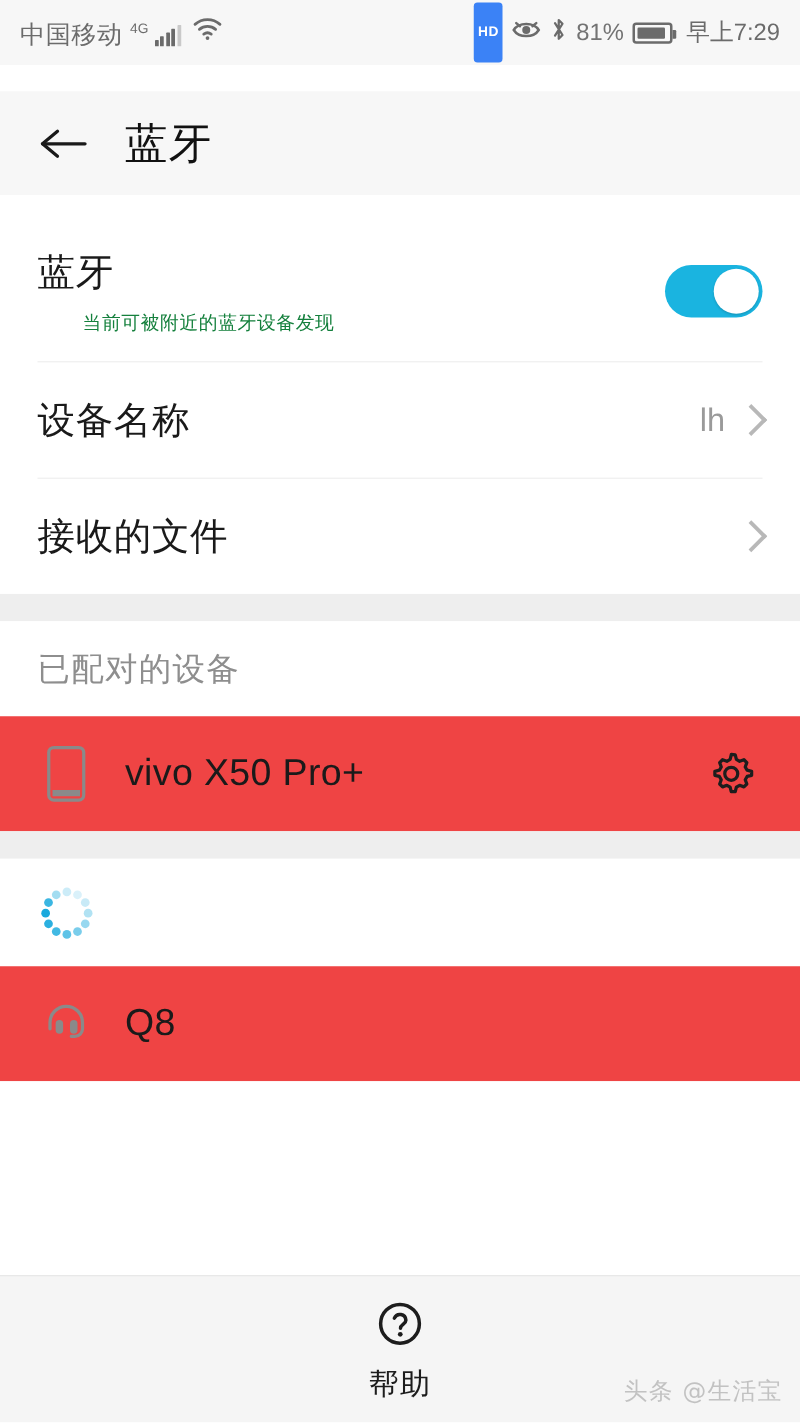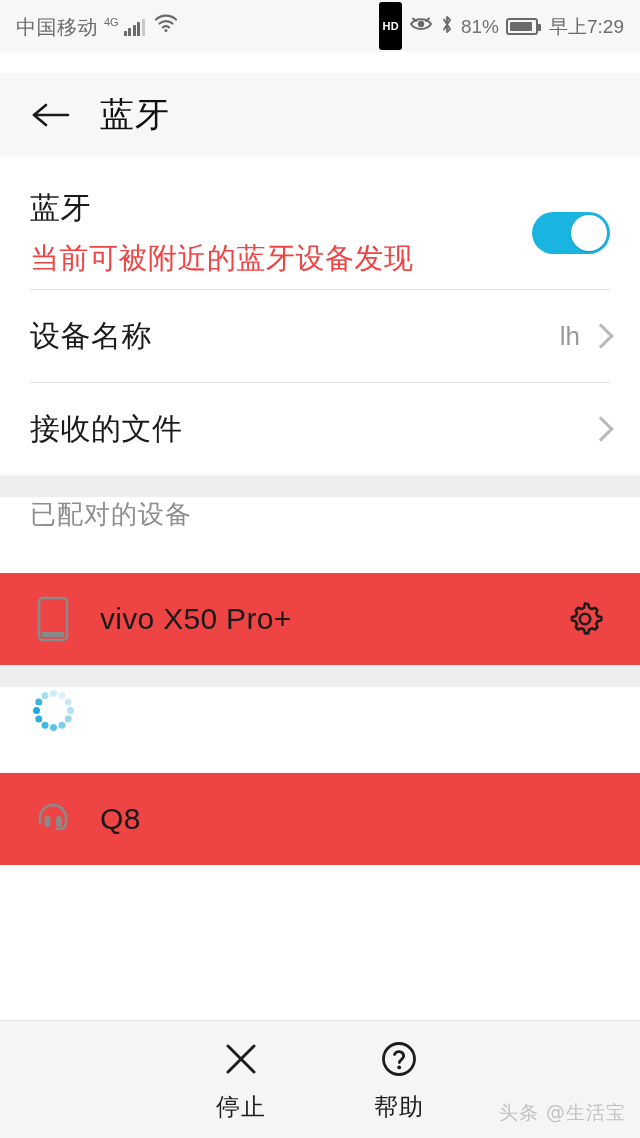--- a/index.html
+++ b/index.html
@@ -34,21 +34,21 @@
   .sig-bars i { display:block; width:3px; background:#6b6b6b; border-radius:0.5px; }
   .sig-bars i:nth-child(1){height:5px;}
   .sig-bars i:nth-child(2){height:8px;}
   .sig-bars i:nth-child(3){height:11px;}
   .sig-bars i:nth-child(4){height:14px;}
   .sig-bars i:nth-child(5){height:17px;background:#c9c9c9;}
   .wifi-ic { margin-left:4px; position:relative; top:-1px;}
   .sb-spacer { flex:1; }
   .sb-right { display:flex; align-items:center; gap:7px; }
   .hd-badge {
-    font-size:11px; font-weight:bold; color:#ffffff; background:#000000;
+    font-size:11px; font-weight:bold; color:#ffffff; background:#3b82f6;
     border-radius:3px; padding:18px 3px; line-height:1.1;
     letter-spacing:0.3px;
   }
   .batt-pct { font-size:19px; color:#737373; line-height:1; }
   .batt {
     width:32px; height:17px; border:2px solid #6b6b6b; border-radius:3px;
     position:relative; display:flex; align-items:center;
   }
   .batt::after{
     content:""; position:absolute; right:-5px; top:4px;
@@ -71,21 +71,21 @@
   .content { flex:1; background:#ffffff; display:flex; flex-direction:column; overflow:hidden;}
 
   .row {
     background:#ffffff;
     padding:0 30px;
     display:flex; align-items:center;
     position:relative;
   }
   .row-main { flex:1; min-width:0; }
   .row-title { font-size:30px; color:#1a1a1a; letter-spacing:0.5px;}
-  .row-sub { font-size:29px; color:#ef4444; margin-top:10px; letter-spacing:0.5px;}
+  .row-sub { font-size:15px; color:#15803d; margin-top:10px; letter-spacing:0.5px;margin-left:36px;}
   .row-value { font-size:26px; color:#9a9a9a; margin-right:12px;}
   .divider {
     height:1px; background:#e6e6e6;
     margin:0 30px;
   }
   .gap-band { height:22px; background:#eeeeee; flex:none;}
 
   
   .toggle {
     width:78px; height:42px; border-radius:21px; background:#1ab4e0;
@@ -100,21 +100,21 @@
 
   
   .chev { width:18px; height:18px; border-right:3px solid #b8b8b8; border-top:3px solid #b8b8b8;
           transform:rotate(45deg); flex:none; }
 
   
   .section-head {
     background:#ffffff;
     padding:0 30px;
     height:76px;
-    display:flex; align-items:flex-start;
+    display:flex; align-items:center;
   }
   .section-title { font-size:26px; color:#8e8e8e; letter-spacing:1px; flex:1;}
 
   
   .spinner { width:46px; height:46px; position:relative; flex:none;}
   .spinner i {
     position:absolute; width:7px; height:7px; border-radius:50%;
     background:#19a9dd; left:50%; top:50%; margin:-3.5px;
   }
 
@@ -288,28 +288,20 @@
       <span class="dev-name">Q8</span>
     </div>
 
     <div class="filler"></div>
   </div>
 
   <div class="bottombar">
     <div class="bb-item">
       <span class="bb-icon">
         <svg width="42" height="42" viewBox="0 0 42 42">
-          <path d="M8 8 L34 34 M34 8 L8 34" stroke="#1d1d1d" stroke-width="3" stroke-linecap="round"></path>
-        </svg>
-      </span>
-      <span class="bb-label">停止</span>
-    </div>
-    <div class="bb-item">
-      <span class="bb-icon">
-        <svg width="42" height="42" viewBox="0 0 42 42">
           <circle cx="21" cy="21" r="15.5" fill="none" stroke="#1d1d1d" stroke-width="2.8"></circle>
           <path d="M16.5 16.5 a4.8 4.8 0 0 1 9.2 1.6 c0 3.2 -4.3 3.6 -4.3 6.4" fill="none" stroke="#1d1d1d" stroke-width="2.8" stroke-linecap="round"></path>
           <circle cx="21.2" cy="29.4" r="1.9" fill="#1d1d1d"></circle>
         </svg>
       </span>
       <span class="bb-label">帮助</span>
     </div>
     <span class="watermark">头条 @生活宝</span>
   </div>
 

